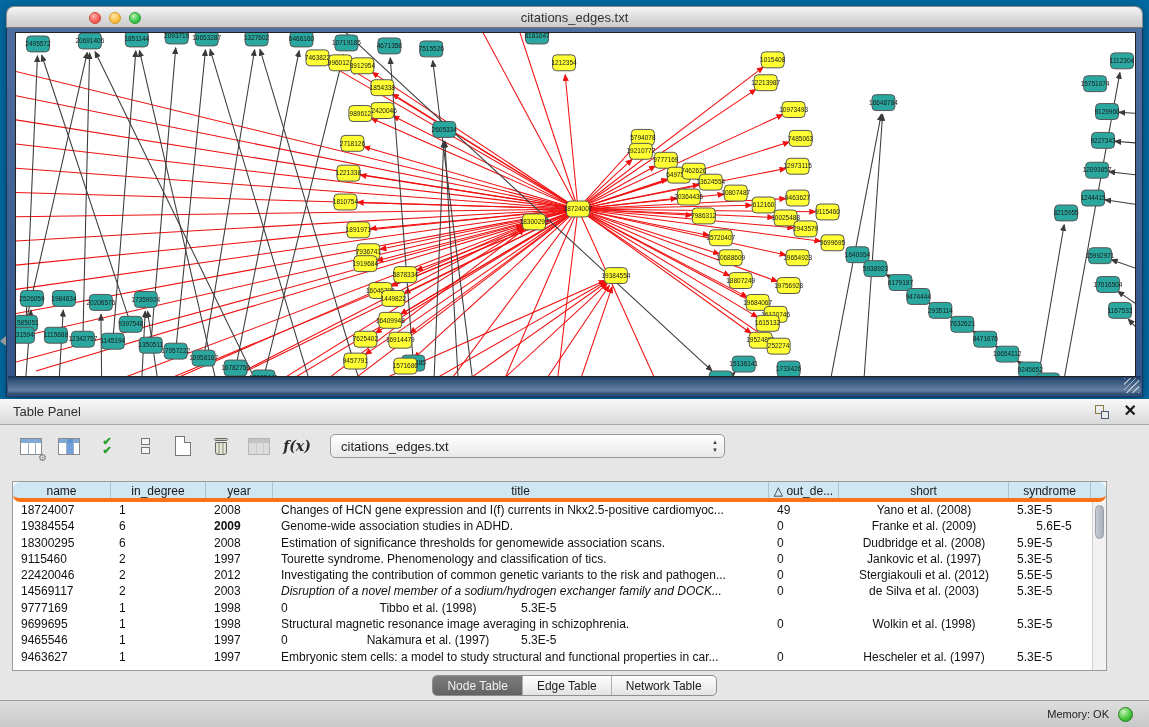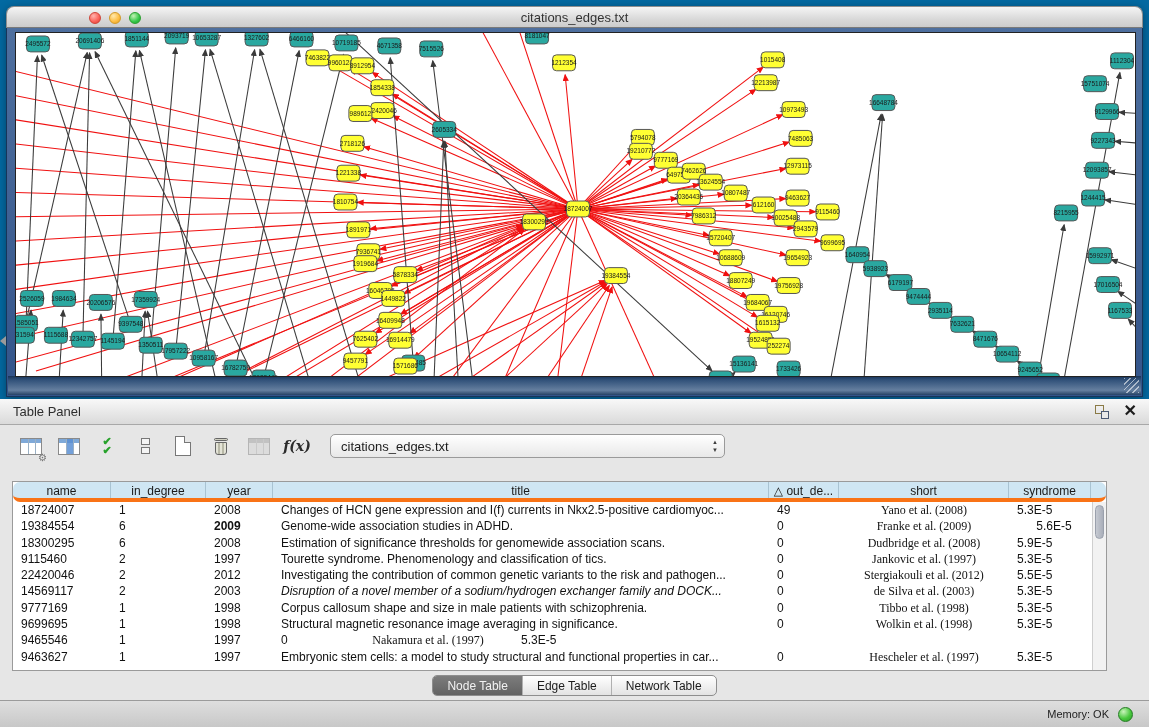--- a/index.html
+++ b/index.html
@@ -74,21 +74,21 @@
   
   #grid-wrap { position:absolute; left:12px; top:82px; width:1095px; height:190px;
     background:#fff; border:1px solid #9a9a9a; overflow:hidden; }
   #grid-header { display:flex; height:20px; background:#cfe6f3; border-bottom:4px solid #f97316;border-radius:7px; }
   .hcell { font-size:12px; color:#1a1a1a; text-align:center; line-height:19px;
     border-right:1px solid #a9c3d2; overflow:hidden; white-space:nowrap; flex:none; }
   #grid-body { position:relative; }
   .grow { display:flex; height:16.3px; background:#fff; }
   .gcell { font-size:12px; color:#111; line-height:16px; padding-left:8px; overflow:hidden;
     white-space:nowrap; flex:none; }
-  .gcell.center { text-align:center; padding-left:0;font-family:Liberation Serif, serif; }
+  .gcell.center { text-align:center; padding-left:0; }
   #vscroll { position:absolute; right:0; top:20px; bottom:0; width:14px;
     background:#f2f2f2; border-left:1px solid #cfcfcf; }
   #vthumb { position:absolute; left:2px; top:3px; width:9px; height:34px; border-radius:5px;
     background:linear-gradient(90deg,#c6cad2,#a9aeb9); border:1px solid #9aa0ac; }
 
   
   #tab-bar { position:absolute; left:0; right:0; top:276px; height:24px; display:flex; justify-content:center; }
   #seg { display:flex; height:21px; border:1px solid #8e8e8e; border-radius:5px; overflow:hidden;
     background:linear-gradient(#ffffff,#e3e3e3); }
   .seg-btn { padding:0 14px; font-size:12px; color:#1c1c1c; line-height:20px;
@@ -811,30 +811,29 @@
             <div class="gcell" style="width: 67px;">2003</div>
             <div class="gcell" style="width: 496px; font-style: italic;">Disruption of a novel member of a sodium/hydrogen exchanger family and DOCK...</div>
             <div class="gcell" style="width: 70px;">0</div>
             <div class="gcell center" style="width: 170px;">de Silva et al. (2003)</div>
             <div class="gcell" style="width: 82px;">5.3E-5</div>
           </div>
           <div class="grow">
             <div class="gcell" style="width: 98px;">9777169</div>
             <div class="gcell" style="width: 95px;">1</div>
             <div class="gcell" style="width: 67px;">1998</div>
-            <div class="gcell" style="width: 496px;">Corpus callosum shape and size in male patients with schizophrenia.</div>
             <div class="gcell" style="width: 70px;">0</div>
             <div class="gcell center" style="width: 170px;">Tibbo et al. (1998)</div>
             <div class="gcell" style="width: 82px;">5.3E-5</div>
           </div>
           <div class="grow">
             <div class="gcell" style="width: 98px;">9699695</div>
             <div class="gcell" style="width: 95px;">1</div>
             <div class="gcell" style="width: 67px;">1998</div>
-            <div class="gcell" style="width: 496px;">Structural magnetic resonance image averaging in significance.</div>
+            <div class="gcell" style="width: 496px;">Structural magnetic resonance image averaging in schizophrenia.</div>
             <div class="gcell" style="width: 70px;">0</div>
             <div class="gcell center" style="width: 170px;">Wolkin et al. (1998)</div>
             <div class="gcell" style="width: 82px;">5.3E-5</div>
           </div>
           <div class="grow">
             <div class="gcell" style="width: 98px;">9465546</div>
             <div class="gcell" style="width: 95px;">1</div>
             <div class="gcell" style="width: 67px;">1997</div>
             <div class="gcell" style="width: 70px;">0</div>
             <div class="gcell center" style="width: 170px;">Nakamura et al. (1997)</div>

